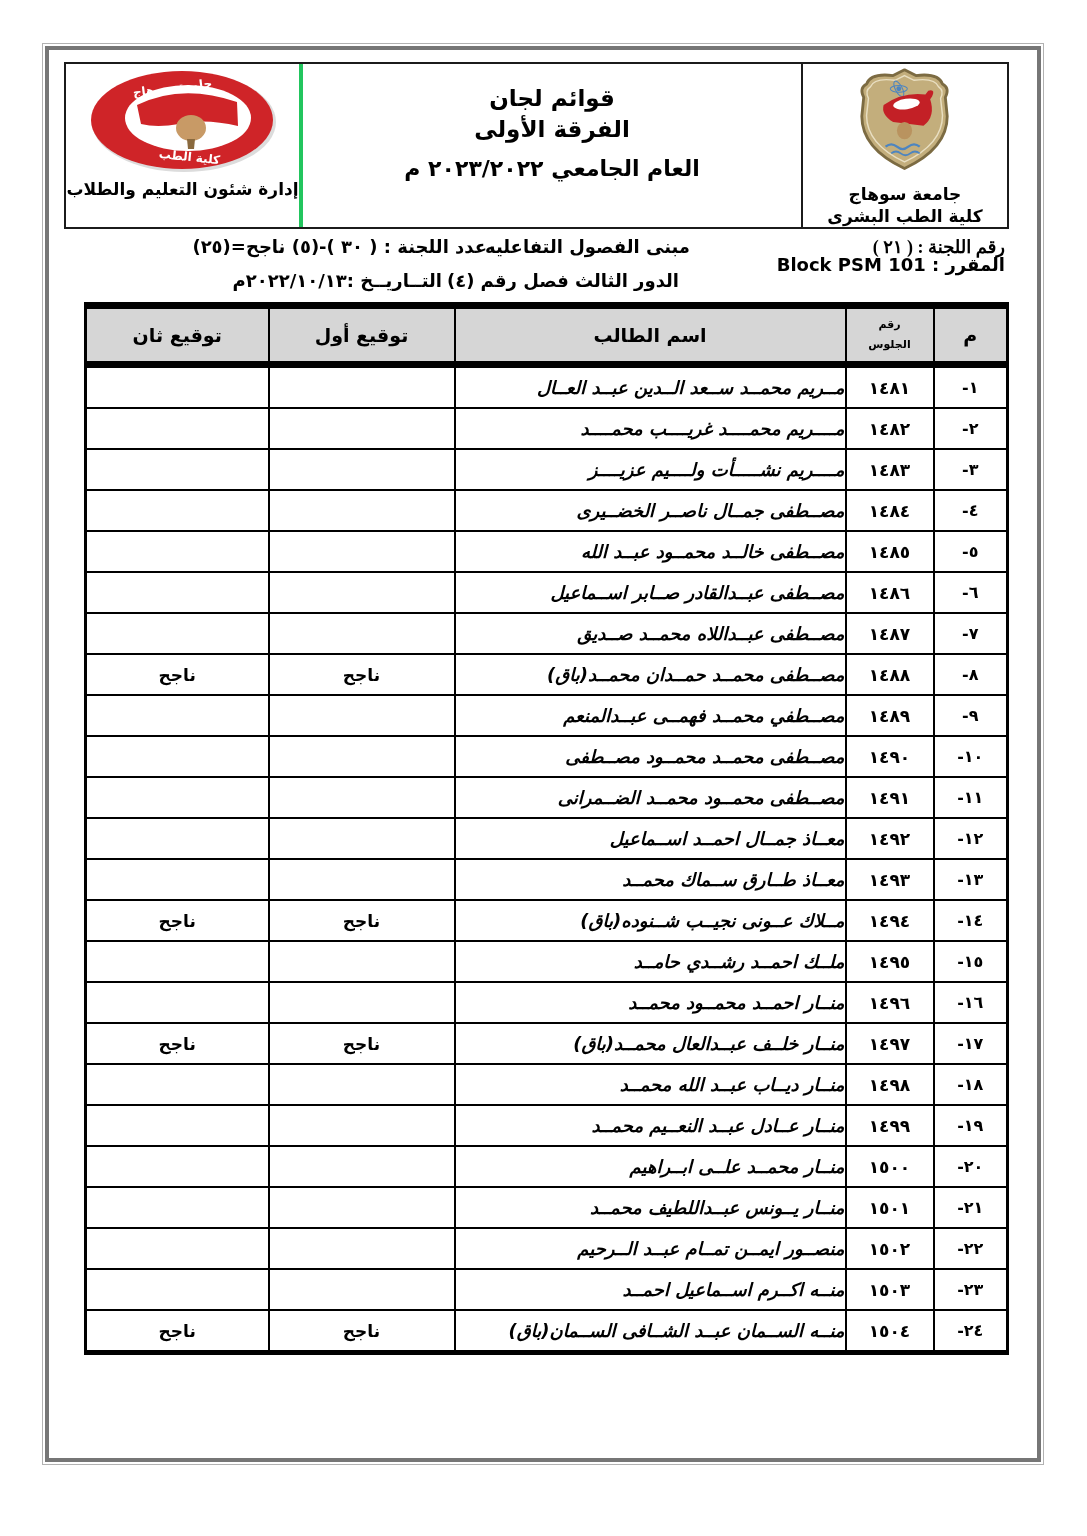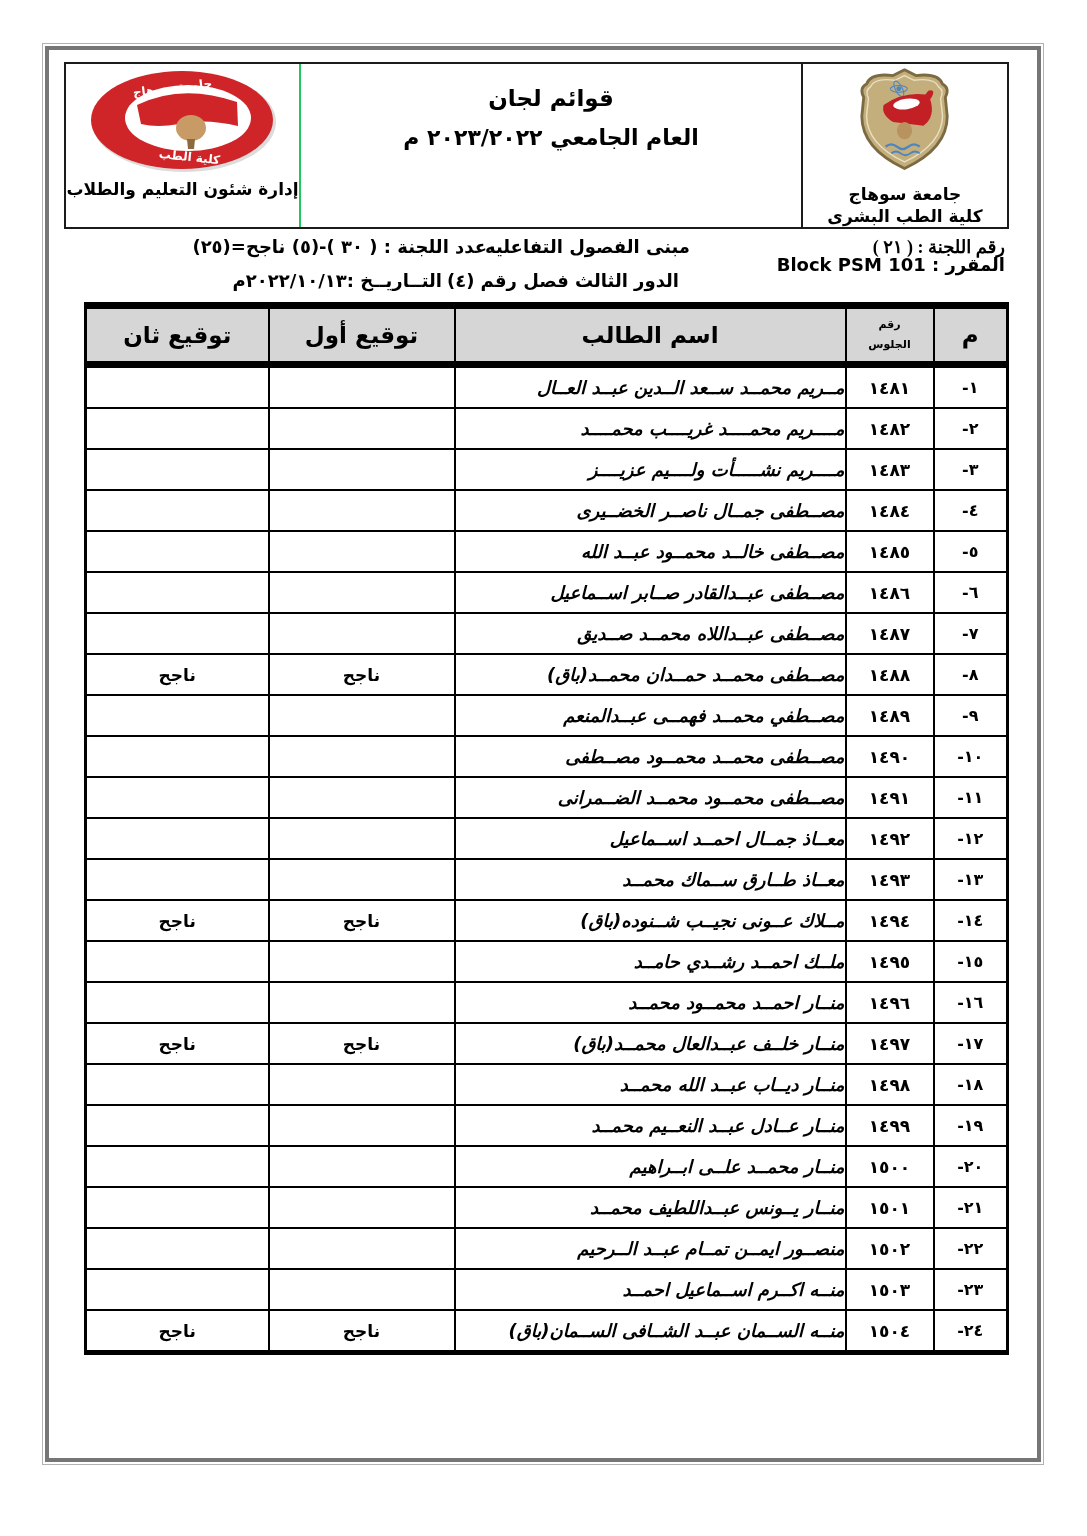--- a/index.html
+++ b/index.html
@@ -19,21 +19,21 @@
     border:4px solid #767676;
   }
   
   .header-box {
     position:absolute; left:64px; top:62px; width:941px; height:163px;
     border:2px solid #1b1b1b; display:flex; direction:rtl; background:#fff;
     box-sizing:content-box;
   }
   .hcell { box-sizing:border-box; text-align:center; overflow:hidden; }
   .hcell-university { width:206px; border-left:2px solid #1b1b1b; padding-top:3px; }
-  .hcell-title { flex:1; border-left:2px solid #22c55e; padding-top:19px; }
+  .hcell-title { flex:1; border-left:4px solid #22c55e; padding-top:19px; }
   .hcell-admin { width:233px; padding-top:5px; }
   .uni-line { font-size:17px; line-height:22px; }
   .title-line { font-size:23px; line-height:31px; }
   .title-year { font-size:22px; margin-top:11px; }
   .admin-label { font-size:17px; margin-top:2px; }
   
   .info-text { position:absolute; white-space:nowrap; font-size:18px; direction:rtl; }
   .pos-committee-no { top:236px; right:82px;font-family:Liberation Serif, serif; }
   .pos-building     { top:236px; right:397px;margin-left:48px; }
   .pos-count        { top:236px; right:600px; }
@@ -42,21 +42,21 @@
   .pos-date         { top:270px; right:645px; }
   
   table.roster {
     position:absolute; left:84px; top:302px; width:922px;
     border-collapse:collapse; direction:rtl; background:#fff;
     border:3px solid #000; border-top:7px solid #000; border-bottom:5px solid #000;
     table-layout:fixed;
   }
   table.roster th {
     background:#d6d6d6; border:2px solid #000; border-bottom:7px solid #000;
-    height:52px; font-size:23px; vertical-align:middle; padding:0;
+    height:52px; font-size:19px; vertical-align:middle; padding:0;
   }
   table.roster th.seat-h { font-size:11px; line-height:20px; white-space:pre-line; }
   table.roster td {
     border:2px solid #000; height:39px; vertical-align:middle; padding:0; background:#fff;
   }
   td.idx  { text-align:center; font-size:16px; }
   td.seat { text-align:center; font-size:17px; letter-spacing:4px; }
   td.name { text-align:right; font-size:18px; padding-right:7px;font-style:italic; }
   td.sig  { text-align:center; font-size:17px; }
 </style>
@@ -87,20 +87,21 @@
         <ellipse cx="52" cy="67" rx="8" ry="9" fill="#b9935f"></ellipse>
         <path d="M32,84 q6,-5 12,0 q6,5 12,0 q6,-5 12,0" stroke="#4d85c0" stroke-width="2.4" fill="none"></path>
         <path d="M38,91 q5,-4 10,0 q5,4 10,0 q5,-4 10,0" stroke="#4d85c0" stroke-width="2" fill="none"></path>
       </svg>
       <div class="uni-line">جامعة سوهاج</div>
       <div class="uni-line">كلية الطب البشرى</div>
     </div>
 
     <div class="hcell hcell-title">
       <div class="title-line">قوائم لجان</div>
+      <div class="title-line">الفرقة الأولى</div>
       <div class="title-year">العام الجامعي ٢٠٢٣/٢٠٢٢ م</div>
     </div>
 
     <div class="hcell hcell-admin">
       <svg width="192" height="104" viewBox="0 0 192 104">
         <ellipse cx="97" cy="53" rx="92" ry="50" fill="#9a9a9a" opacity="0.35"></ellipse>
         <ellipse cx="95" cy="51" rx="91" ry="49" fill="#cf2428"></ellipse>
         <ellipse cx="101" cy="49" rx="63" ry="33" fill="#ffffff"></ellipse>
         <path d="M50,36 Q95,14 150,33 L151,57 Q118,49 92,55 Q70,59 54,55 Z" fill="#cf2428"></path>
         <ellipse cx="104" cy="59" rx="15" ry="13" fill="#c89a66"></ellipse>

